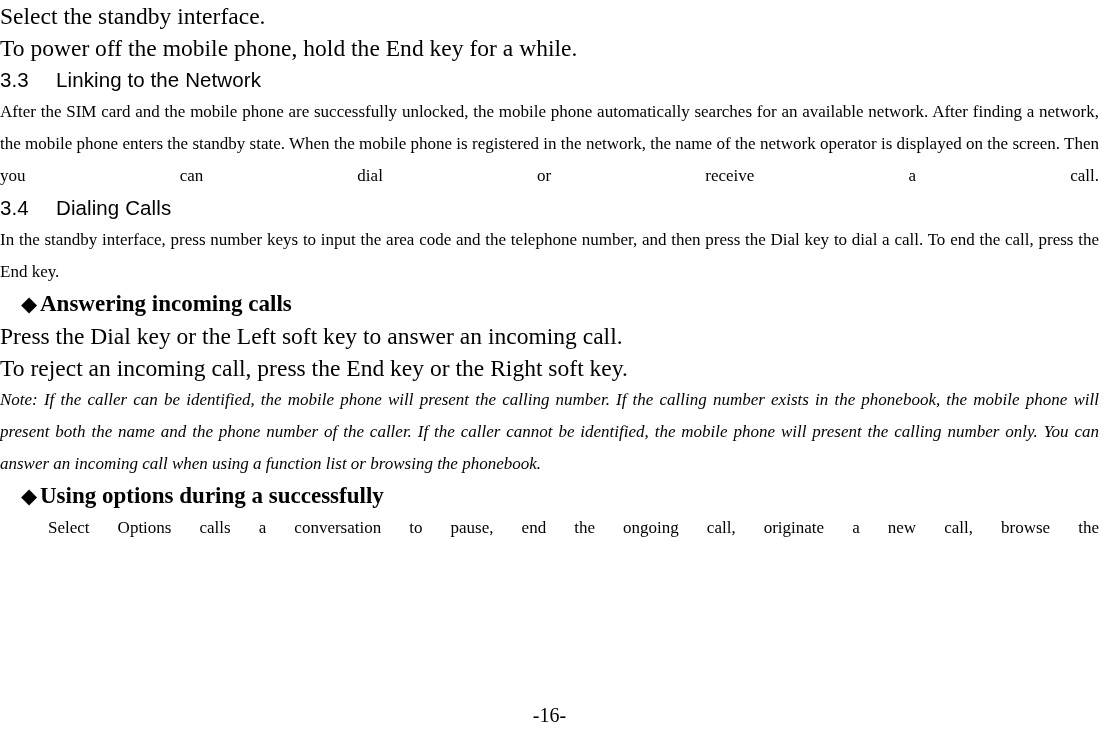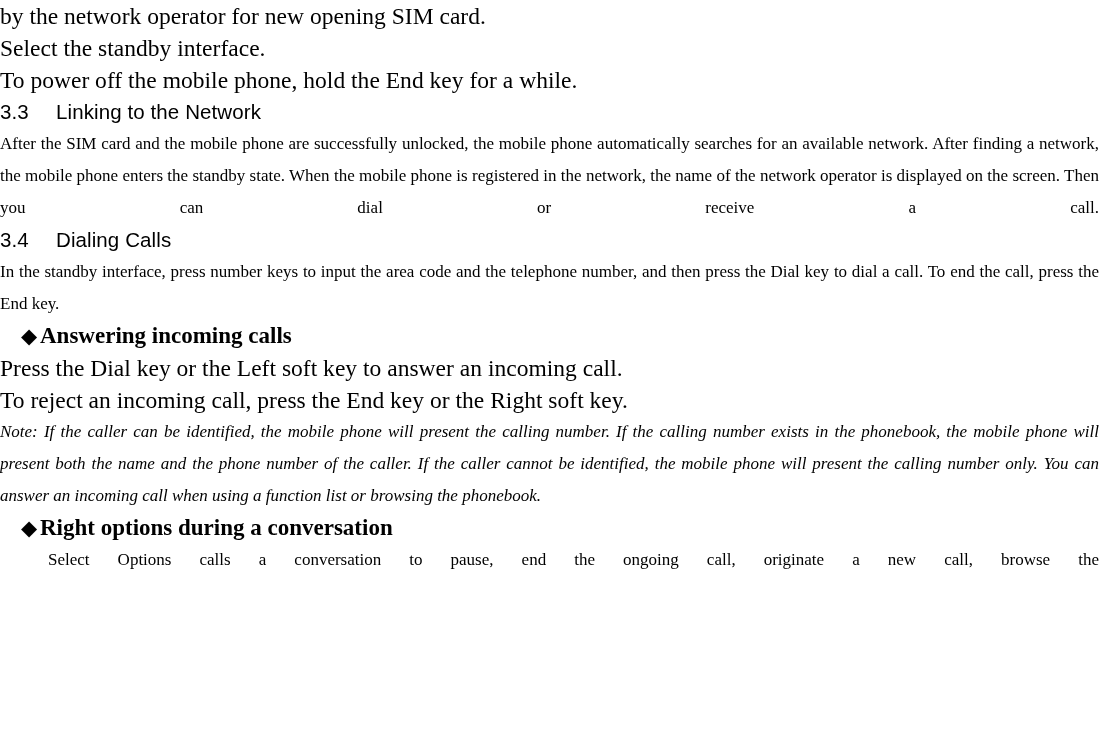--- a/index.html
+++ b/index.html
@@ -96,21 +96,20 @@
     line-height: 26px;
     font-family: "Liberation Serif", "DejaVu Serif", serif;
   }
 </style>
 </head>
 <body>
 
 <div class="page">
   <div class="content">
 
-    <div class="line">by the network operator for new opening SIM card.</div>
     <div class="line">Select the standby interface.</div>
     <div class="line">To power off the mobile phone, hold the End key for a while.</div>
 
     <div class="heading">
       <span class="num">3.3</span><span>Linking to the Network</span>
     </div>
 
     <p class="para para-full">After the SIM card and the mobile phone are successfully unlocked, the mobile phone automatically searches for an available network. After finding a network, the mobile phone enters the standby state. When the mobile phone is registered in the network, the name of the network operator is displayed on the screen. Then you can dial or receive a call.</p>
 
     <div class="heading">
@@ -122,20 +121,21 @@
     <div class="bullet-line">
       <span class="bullet-glyph">◆</span><span class="bullet-text">Answering incoming calls</span>
     </div>
 
     <div class="line">Press the Dial key or the Left soft key to answer an incoming call.</div>
     <div class="line">To reject an incoming call, press the End key or the Right soft key.</div>
 
     <p class="para para-lastline-natural note-para"><span class="note-label">Note:</span><span> If the caller can be identified, the mobile phone will present the calling number. If the calling number exists in the phonebook, the mobile phone will present both the name and the phone number of the caller. If the caller cannot be identified, the mobile phone will present the calling number only. You can answer an incoming call when using a function list or browsing the phonebook.</span></p>
 
     <div class="bullet-line">
-      <span class="bullet-glyph">◆</span><span class="bullet-text">Right options during a conversation</span>
+      <span class="bullet-glyph">◆</span><span class="bullet-text">Using options during a successfully</span>
     </div>
 
     <p class="para para-full indent-para">Select Options calls a conversation to pause, end the ongoing call, originate a new call, browse the</p>
 
   </div>
 
+  <div class="footer">-16-</div>
 </div>
 
 </body></html>

